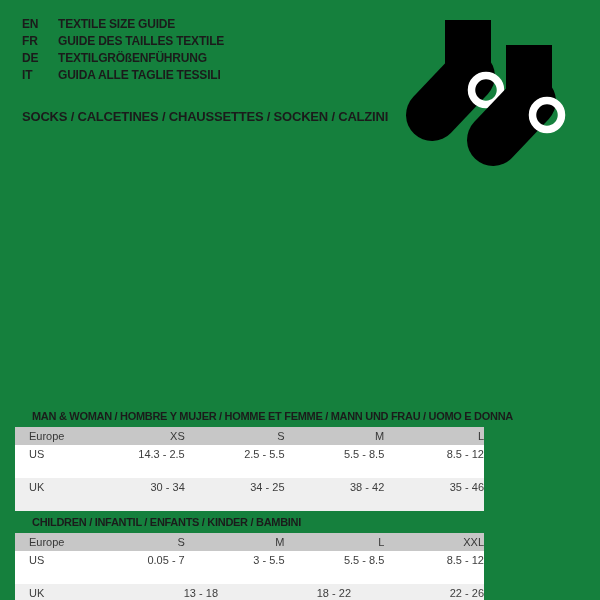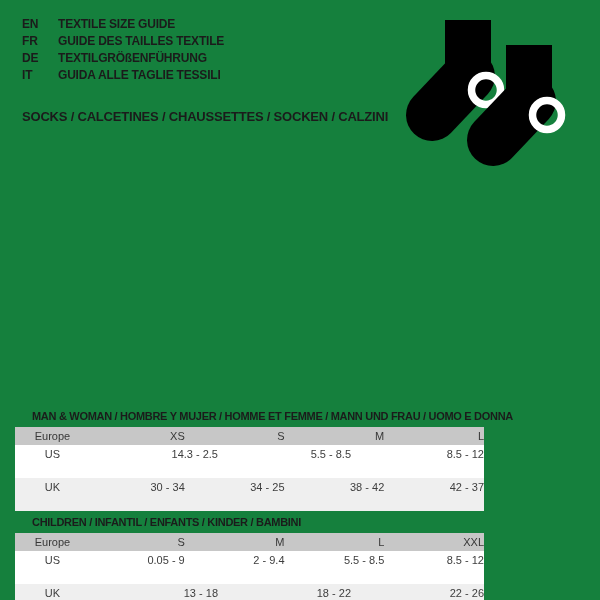--- a/index.html
+++ b/index.html
@@ -37,21 +37,21 @@
   .section-children{top:516px;}
   .section-title{
     margin-left:5px;margin-bottom:4px;line-height:13px;
     font-size:11px;font-weight:bold;letter-spacing:-0.3px;color:var(--title-text);white-space:nowrap;padding-left:12px;
   }
   .size-table{width:100%;font-size:11px;color:var(--table-text);}
   .trow{display:flex;width:100%;}
   .thead{height:18px;line-height:18px;background:var(--header-bg);color:#383838;}
   .tdata{height:33px;line-height:19px;background:#fff;}
   .tdata.alt{background:var(--row-alt-bg);}
-  .c0{width:70px;padding-left:5px;text-align:center;}
+  .c0{width:70px;padding-left:14px;text-align:left;}
   .c{flex:1;text-align:right;}
 </style>
 </head>
 <body>
 
 <div class="page">
 
   <div class="lang-block">
     <div class="lang-row">
       <span class="lang-code">EN</span><span class="lang-label">TEXTILE SIZE GUIDE</span>
@@ -88,47 +88,48 @@
       <div class="trow thead">
         <span class="c0">Europe</span>
         <span class="c">XS</span>
         <span class="c">S</span>
         <span class="c">M</span>
         <span class="c">L</span>
       </div>
       <div class="trow tdata">
         <span class="c0">US</span>
         <span class="c">14.3 - 2.5</span>
+        <span class="c">2.5 - 5.5</span>
         <span class="c">5.5 - 8.5</span>
         <span class="c">8.5 - 12</span>
       </div>
       <div class="trow tdata alt">
         <span class="c0">UK</span>
         <span class="c">30 - 34</span>
         <span class="c">34 - 25</span>
         <span class="c">38 - 42</span>
-        <span class="c">42 - 37</span>
+        <span class="c">35 - 46</span>
       </div>
     </div>
   </div>
 
   <div class="size-section section-children">
     <div class="section-title">CHILDREN / INFANTIL / ENFANTS / KINDER / BAMBINI</div>
     <div class="size-table">
       <div class="trow thead">
         <span class="c0">Europe</span>
         <span class="c">S</span>
         <span class="c">M</span>
         <span class="c">L</span>
         <span class="c">XXL</span>
       </div>
       <div class="trow tdata">
         <span class="c0">US</span>
-        <span class="c">0.05 - 9</span>
-        <span class="c">2 - 9.4</span>
+        <span class="c">0.05 - 7</span>
+        <span class="c">3 - 5.5</span>
         <span class="c">5.5 - 8.5</span>
         <span class="c">8.5 - 12</span>
       </div>
       <div class="trow tdata alt">
         <span class="c0">UK</span>
         <span class="c">13 - 18</span>
         <span class="c">18 - 22</span>
         <span class="c">22 - 26</span>
       </div>
     </div>

